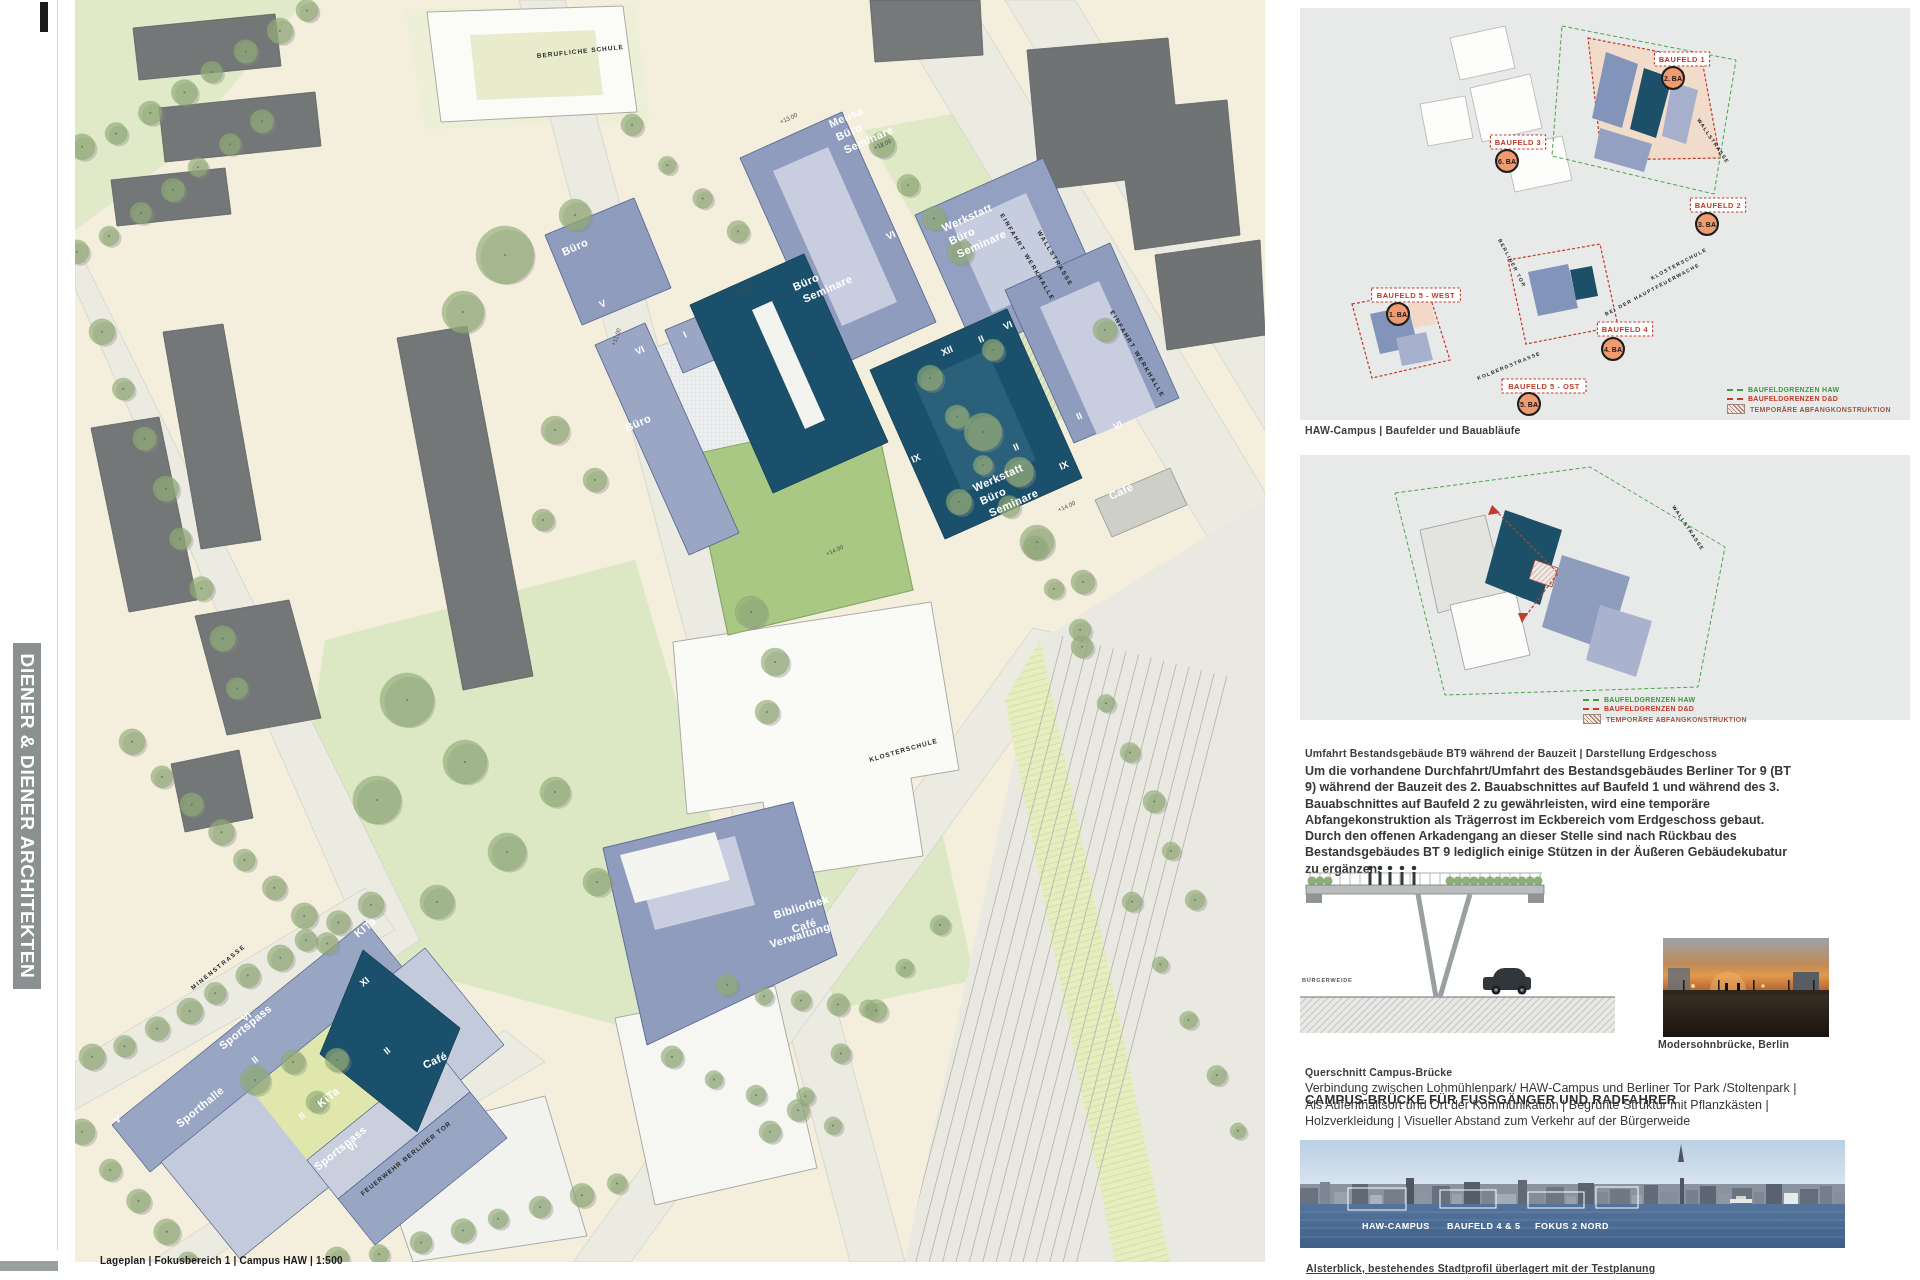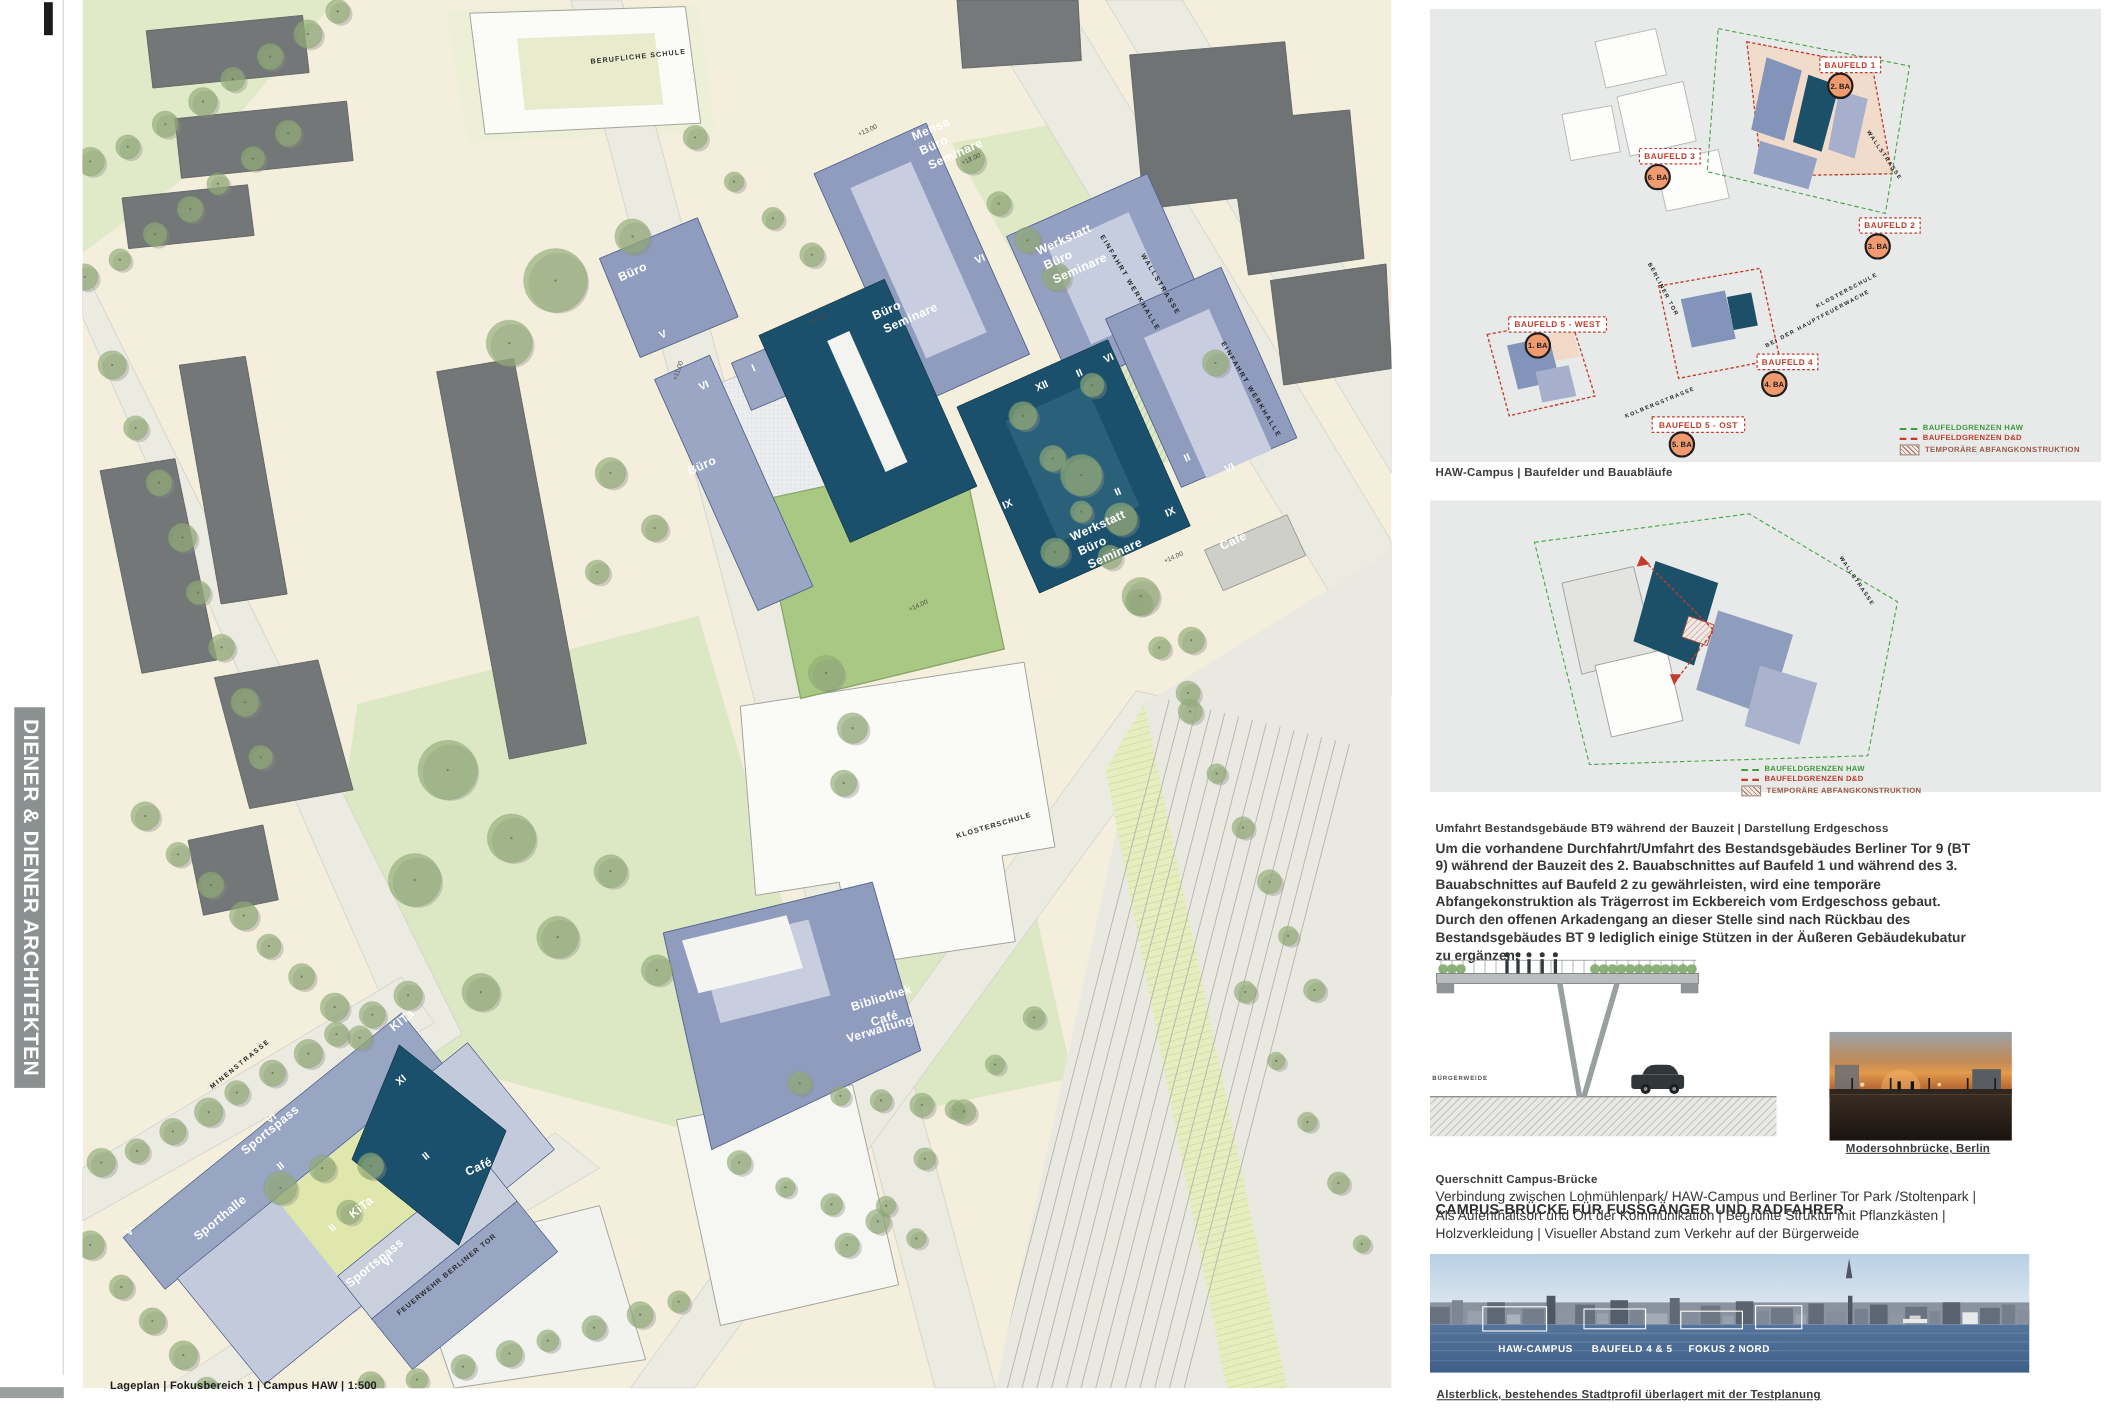--- a/index.html
+++ b/index.html
@@ -827,21 +827,21 @@
       <rect x="55" y="42" width="1.6" height="11" fill="#241d17"></rect>
       <rect x="90" y="42" width="1.6" height="11" fill="#241d17"></rect>
       <rect x="125" y="42" width="1.6" height="11" fill="#241d17"></rect>
       <rect x="150" y="42" width="1.6" height="11" fill="#241d17"></rect>
       <rect x="62" y="45" width="3" height="8" fill="#16110d"></rect>
       <rect x="74" y="45" width="3" height="8" fill="#16110d"></rect>
       <circle cx="30" cy="48" r="2" fill="#ffd9a0"></circle>
       <circle cx="100" cy="48" r="1.7" fill="#ffd9a0"></circle>
     </svg>
   </div>
-  <div class="caption" style="left:378px;top:1038px;text-decoration:underline;">Modersohnbrücke, Berlin</div>
+  <div class="caption" style="left:358px;top:1038px;">Modersohnbrücke, Berlin</div>
 
   <div id="bridge-head">CAMPUS-BRÜCKE  FÜR FUSSGÄNGER UND RADFAHRER</div>
   <div id="bridge-body">Verbindung zwischen Lohmühlenpark/ HAW-Campus  und Berliner Tor Park /Stoltenpark  |  Als Aufenthaltsort und Ort der Kommunikation  |  Begrünte Struktur mit Pflanzkästen  |  Holzverkleidung  |  Visueller Abstand zum Verkehr auf der Bürgerweide</div>
 
   <div class="abs" style="left:0;top:1140px;width:545px;height:90px;text-decoration:underline;">
     <svg width="545" height="108" viewBox="0 0 545 108">
       <defs>
         <linearGradient id="grad-sky" x1="0" y1="0" x2="0" y2="1">
           <stop offset="0" stop-color="#b9d0e4"></stop>
             <stop offset="1" stop-color="#e6edf4"></stop>

